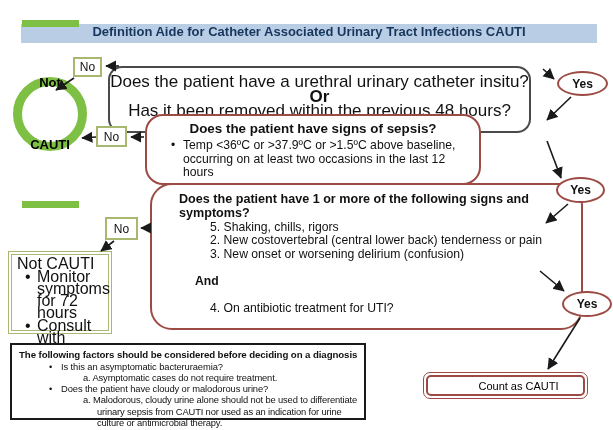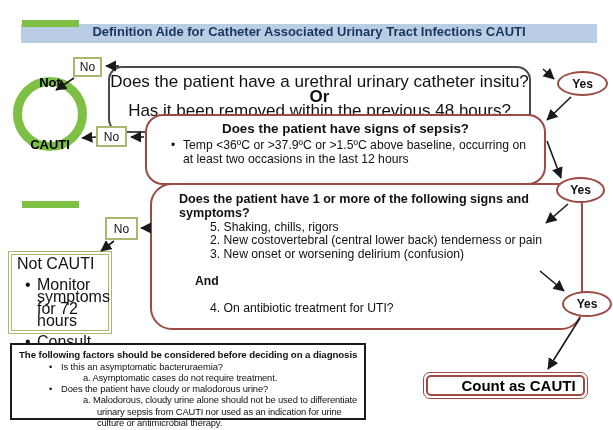--- a/index.html
+++ b/index.html
@@ -19,21 +19,21 @@
   }
   
   .qbox{position:absolute;background:#fff;box-sizing:border-box;}
   .q1{
     left:108px;top:50px;width:423px;height:67px;
     border:2px solid var(--gray-border,#4a4a4a);border-radius:14px;
     text-align:center;font-size:17px;line-height:14.6px;padding-top:7px;margin-top:16px;
   }
   .q1 .or{font-weight:bold;}
   .q2{
-    left:145px;top:114px;width:401px;height:71px;
+    left:145px;top:114px;width:336px;height:71px;
     border:2.5px solid var(--red-border,#9c4b44);border-radius:18px;
     padding-top:5px;
   }
   .q2 .head{font-size:13.4px;font-weight:bold;text-align:center;line-height:16px;}
   .q2 .brow{position:relative;font-size:12.2px;line-height:13.6px;padding-left:36px;padding-right:14px;margin-top:2px;}
   .q2 .brow::before{content:"•";position:absolute;left:24px;top:0;font-size:12px;}
   .q3{
     left:150px;top:183px;width:433px;height:147px;
     border:2.5px solid var(--red-border,#9c4b44);border-radius:22px;
     padding:8px 14px 0 27px;font-size:12.2px;
@@ -75,42 +75,42 @@
   
   .ncbox{
     position:absolute;left:8px;top:251px;width:104px;height:83px;box-sizing:border-box;
     border:1.5px solid var(--olive-border,#a9b871);background:#fff;padding:2px;
   }
   .ncbox .inner{
     box-sizing:border-box;width:100%;height:100%;
     border:1.5px solid var(--olive-border,#a9b871);
     padding:3px 2px 0 5px;font-size:16px;line-height:12px;
   }
-  .ncbox .brow{position:relative;padding-left:20px;margin-top:9px;}
+  .ncbox .brow{position:relative;padding-left:20px;margin-top:1px;}
   .ncbox .brow::before{content:"•";position:absolute;left:8px;top:0;}
   
   .factors{
     position:absolute;left:10px;top:343px;width:356px;height:77px;box-sizing:border-box;
     border:2px solid #1a1a1a;background:#fff;padding:4px 6px 0 7px;
   }
   .factors .head{font-size:9.7px;font-weight:bold;line-height:11.5px;letter-spacing:-0.1px;}
   .factors .brow{position:relative;font-size:9.4px;line-height:11.3px;padding-left:42px;letter-spacing:-0.1px;}
   .factors .brow::before{content:"•";position:absolute;left:30px;top:0;}
   .factors .sub{font-size:9.4px;line-height:11.3px;padding-left:78px;letter-spacing:-0.15px;
     text-indent:-14px;max-width:330px;}
   
   .count{
     position:absolute;left:423px;top:372px;width:165px;height:27px;box-sizing:border-box;
     border:1.5px solid var(--red-border,#9c4b44);border-radius:7px;background:#fff;padding:2px;
   }
   .count .inner{
     box-sizing:border-box;width:100%;height:100%;
     border:2px solid var(--red-border,#9c4b44);border-radius:5px;
     display:flex;align-items:center;justify-content:center;
-    font-size:15px;font-weight:bold;color:#000;padding-left:26px;
+    font-size:11px;font-weight:normal;color:#000;padding-left:26px;
   }
   
   .arrows{position:absolute;left:0;top:0;pointer-events:none;}
 </style>
 </head>
 <body>
 
 <div class="canvas">
 
   <div class="title-bar">

